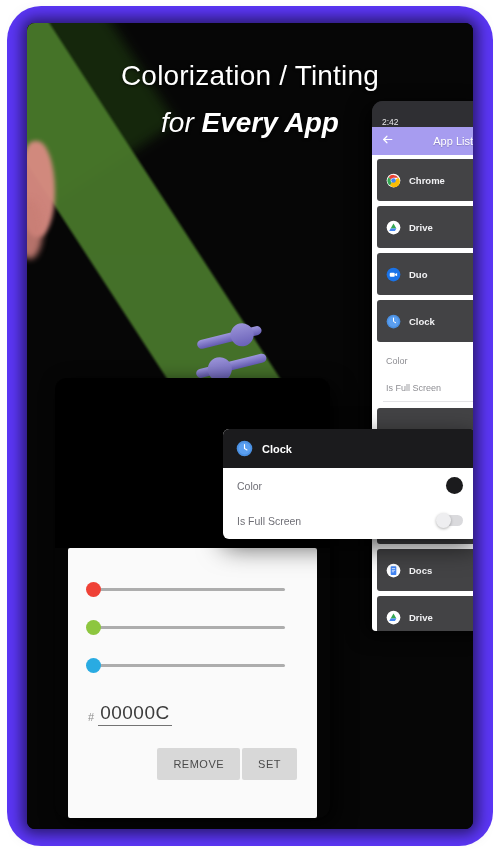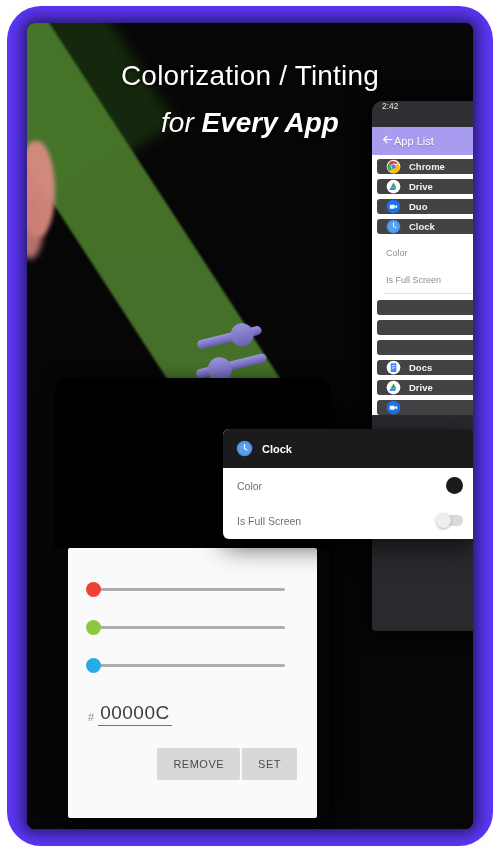--- a/index.html
+++ b/index.html
@@ -113,43 +113,43 @@
     width: 120px; height: 530px;
     background: #2a2a2e;
     border-radius: 11px 11px 4px 4px;
     box-shadow: -7px 4px 18px rgba(0,0,0,0.75);
     overflow: hidden;
     z-index: 8;
   }
   #applist-status {
     height: 26px;
     background: #2f2f33;
-    display: flex; align-items: flex-start;
+    display: flex; align-items: flex-end;
     padding-left: 10px;
   }
   #applist-status .clock-time {
     color: #e8e8ea;
     font-size: 8.5px;
   }
   #applist-appbar {
     height: 28px;
     background: #a79cf0;
     display: flex; align-items: center;
     padding: 0 9px;
     color: #ffffff;
   }
   #applist-appbar .bar-title {
-    flex: 1; text-align: left;
+    flex: 1; text-align: right;
     font-size: 11px;
     margin-right: 10px;
     text-shadow: 0 1px 1px rgba(0,0,0,.2);
   }
   #applist-body { background: #ffffff; padding: 4px 5px 0 5px; }
   .app-row {
-    height: 15px;
+    height: 42px;
     background: #434345;
     border-radius: 3px;
     display: flex; align-items: center;
     padding-left: 9px;
     margin-bottom: 5px;
     color: #f2f2f4;
     font-size: 9.5px;
     font-weight: 700;
   }
   .app-row .app-ico {

